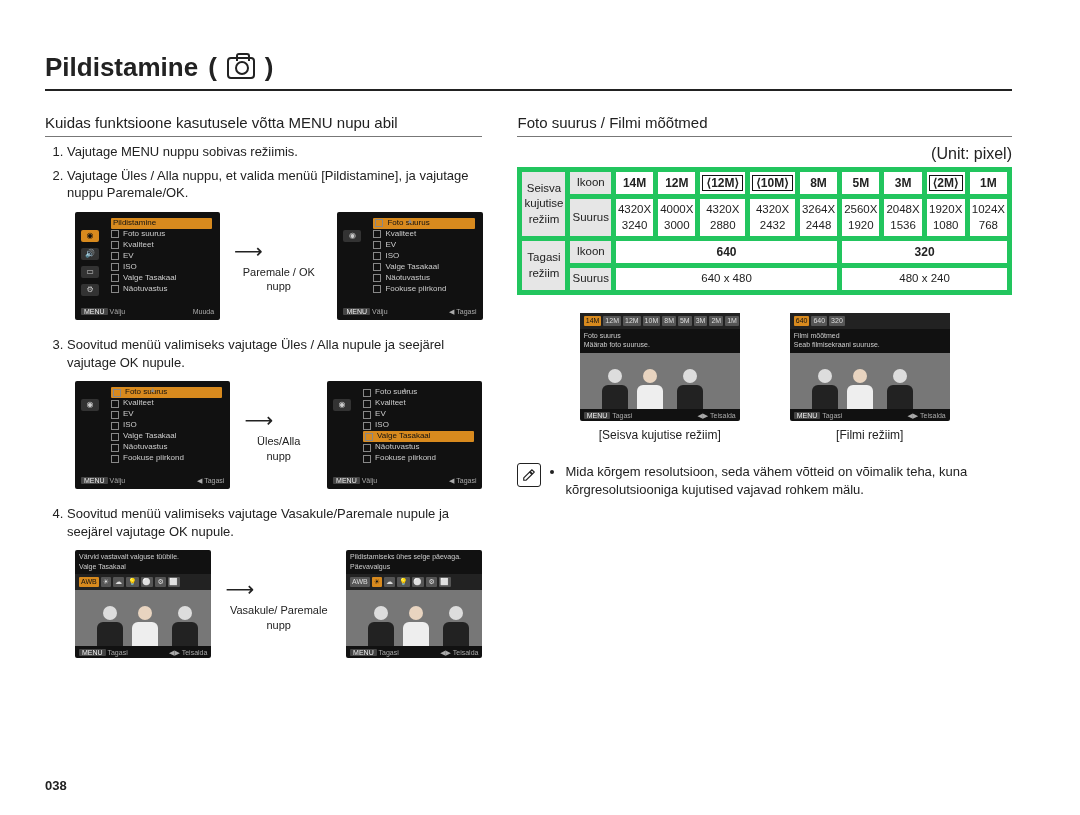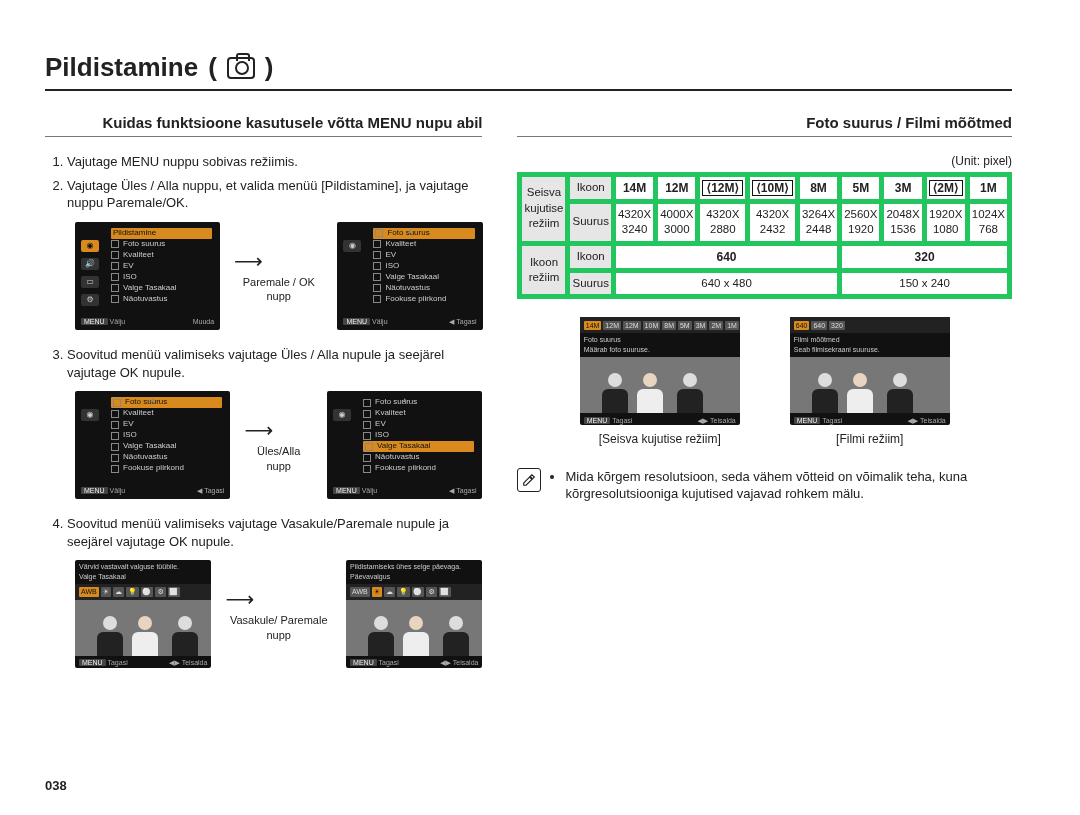--- a/index.html
+++ b/index.html
@@ -42,25 +42,24 @@
   .camera-icon::after{
     content:""; position:absolute; top:2px; left:6px; width:10px; height:10px;
     border:2px solid #222; border-radius:50%;
   }
   .cols { display:flex; gap: 35px; }
   .col-left { width: 510px; }
   .col-right { flex:1; }
 
   h2 {
     font-size: 15px;
-    font-weight: 700;
-    margin: 0 0 16px 0;
+    font-weight: 400;
+    margin: 0 0 6px 0;
     border-bottom: 1px solid #777;
     padding-bottom: 3px;
-    text-align: right;
   }
   ol { margin: 6px 0 10px 0; padding-left: 22px; }
   ol li { margin-bottom: 6px; }
 
   .figrow {
     display:flex; align-items:center; gap:14px; margin: 6px 0 16px 30px;
   }
   .lcd {
     width: 160px; height: 108px; background:#111; color:#ccc;
     font-size: 8px; border-radius:2px; padding:6px 8px 4px 8px; box-sizing:border-box;
@@ -100,21 +99,21 @@
     display:flex; gap:10px; align-items:flex-start; margin-bottom:16px;
     font-size:13px;
   }
   .note .note-icon{
     width:22px;height:22px;border:1.5px solid #222;border-radius:3px;
     display:flex;align-items:center;justify-content:center;flex-shrink:0;
   }
   .note .note-icon svg{width:14px;height:14px;}
   .note ul{margin:0;padding-left:14px;}
 
-  .unit{ text-align:right; font-size:12px; margin:2px 0 2px 0;}
+  .unit{ text-align:right; font-size:16px; margin:2px 0 2px 0;}
 
   table.size {
     border-collapse: collapse; width:100%; font-size:11.5px;
   }
   table.size th, table.size td {
     border:5px solid #22c55e; text-align:center; padding:3px 2px;
   }
   table.size .rowhdr { background:#e6e6e6;}
   table.size .mph { font-family: Arial; font-weight:700; font-size:12px;}
   table.size .boxed { border:1.5px solid #111; padding:0 3px;}
@@ -429,29 +428,29 @@
           <td><span>4000X</span><br><span>3000</span></td>
           <td><span>4320X</span><br><span>2880</span></td>
           <td><span>4320X</span><br><span>2432</span></td>
           <td><span>3264X</span><br><span>2448</span></td>
           <td><span>2560X</span><br><span>1920</span></td>
           <td><span>2048X</span><br><span>1536</span></td>
           <td><span>1920X</span><br><span>1080</span></td>
           <td><span>1024X</span><br><span>768</span></td>
         </tr>
         <tr>
-          <td rowspan="2" class="rowhdr">Ikoon režiim</td>
+          <td rowspan="2" class="rowhdr">Tagasi režiim</td>
           <td class="rowhdr">Ikoon</td>
           <td colspan="5" class="mph">640</td>
           <td colspan="4" class="mph">320</td>
         </tr>
         <tr>
           <td class="rowhdr">Suurus</td>
           <td colspan="5">640 x 480</td>
-          <td colspan="4">150 x 240</td>
+          <td colspan="4">480 x 240</td>
         </tr>
       </tbody>
         </table>
 
       <div class="preview-row">
         <div class="preview-col">
           <div class="lcd preview">
             <div class="hbar">
               <span class="chip sel">14M</span>
               <span class="chip">12M</span>

